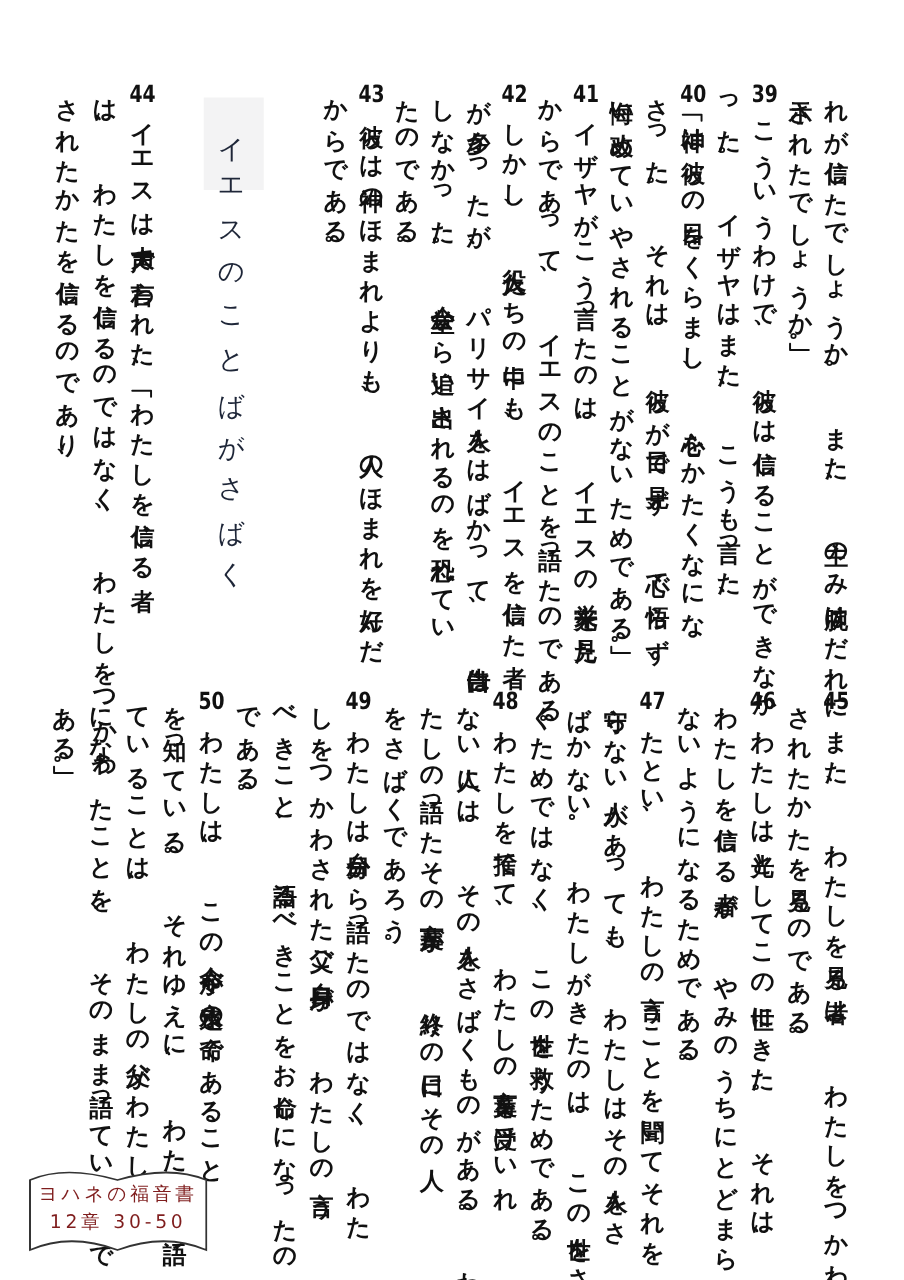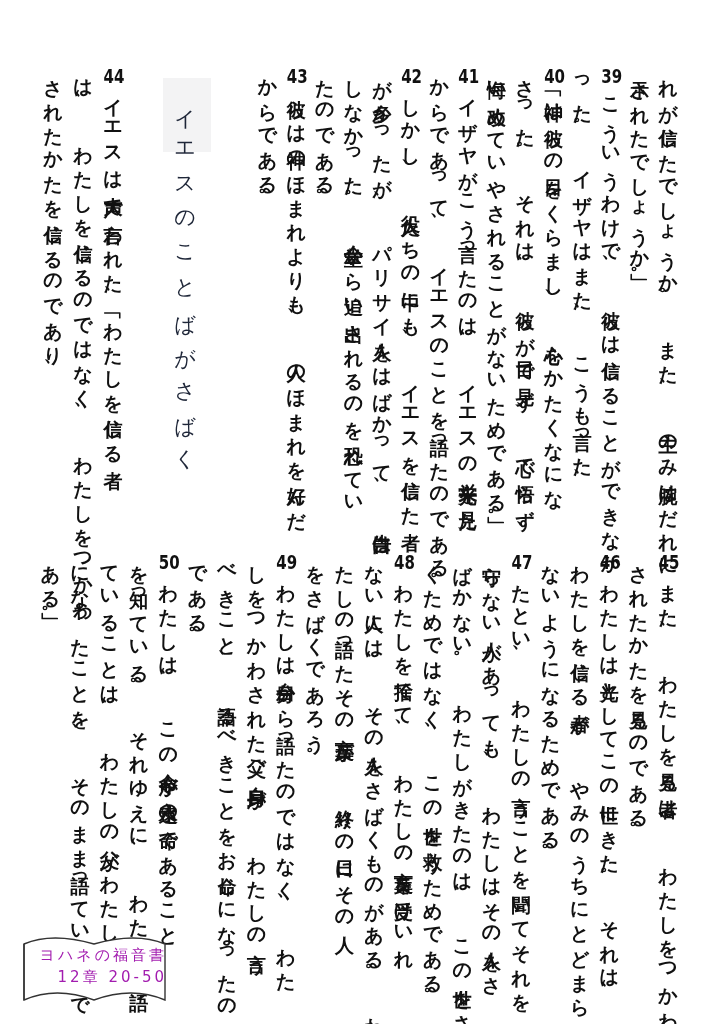--- a/index.html
+++ b/index.html
@@ -19,22 +19,22 @@
   .heading-shade { position:absolute; left:163px; top:78px; width:48px; height:74px; background:#f3f3f4; }
   .heading {
     position:absolute; left:172px; top:95px;
     writing-mode: vertical-rl; text-orientation: upright;
     font-size:21px; line-height:26px; letter-spacing:10px;
     color:#1e2638; font-weight:normal; white-space:nowrap;
     font-family:"DejaVu Sans", sans-serif;
   }
   .book { position:absolute; left:22px; top:930px; width:145px; height:75px; }
   .book svg { position:absolute; left:0; top:0; }
-  .book-line { position:absolute; left:0; width:145px; text-align:right;
-               font-family:"DejaVu Sans", sans-serif; font-size:15px; color:#a21caf; letter-spacing:3px; }
+  .book-line { position:absolute; left:0; width:145px; text-align:center;
+               font-family:"DejaVu Sans", sans-serif; font-size:15px; color:#7f1d1d; letter-spacing:3px; }
 </style>
 </head>
 <body>
 
 <div class="page">
   <div class="block" id="top-right" style="left:0;top:66px;width:723px;height:440px;">
       <div class="col" style="left: 658px;">れが信じたでしょうか。　また、　主のみ腕はだれに</div>
       <div class="col" style="left: 629.4px;">示されたでしょうか」。</div>
       <div class="col" style="left: 600.8px;"><span class="tcy">39</span>こういうわけで、　彼らは信じることができなか</div>
       <div class="col" style="left: 572.2px;">った。　イザヤはまた、　こうも言った、</div>
@@ -81,15 +81,15 @@
       <div class="col" style="left: 70px;">になったことを、　そのまま語っているので</div>
       <div class="col" style="left: 40.6px;">ある」。</div>
     </div>
 
   <div class="book">
     <svg width="145" height="75" viewBox="0 0 145 75">
       <path d="M2,14 Q30,2 72,14 Q114,2 143,14 L143,70 Q110,56 72,70 Q34,56 2,70 Z" fill="#ffffff" stroke="#333" stroke-width="1.4"></path>
       <path d="M2,14 L2,70" stroke="#333" stroke-width="1.4"></path>
     </svg>
     <div class="book-line" style="top:16px;">ヨハネの福音書</div>
-    <div class="book-line" style="top:38px;">12章 20-50</div>
+    <div class="book-line" style="top:38px;">12章 30-50</div>
   </div>
 </div>
 
 </body></html>

